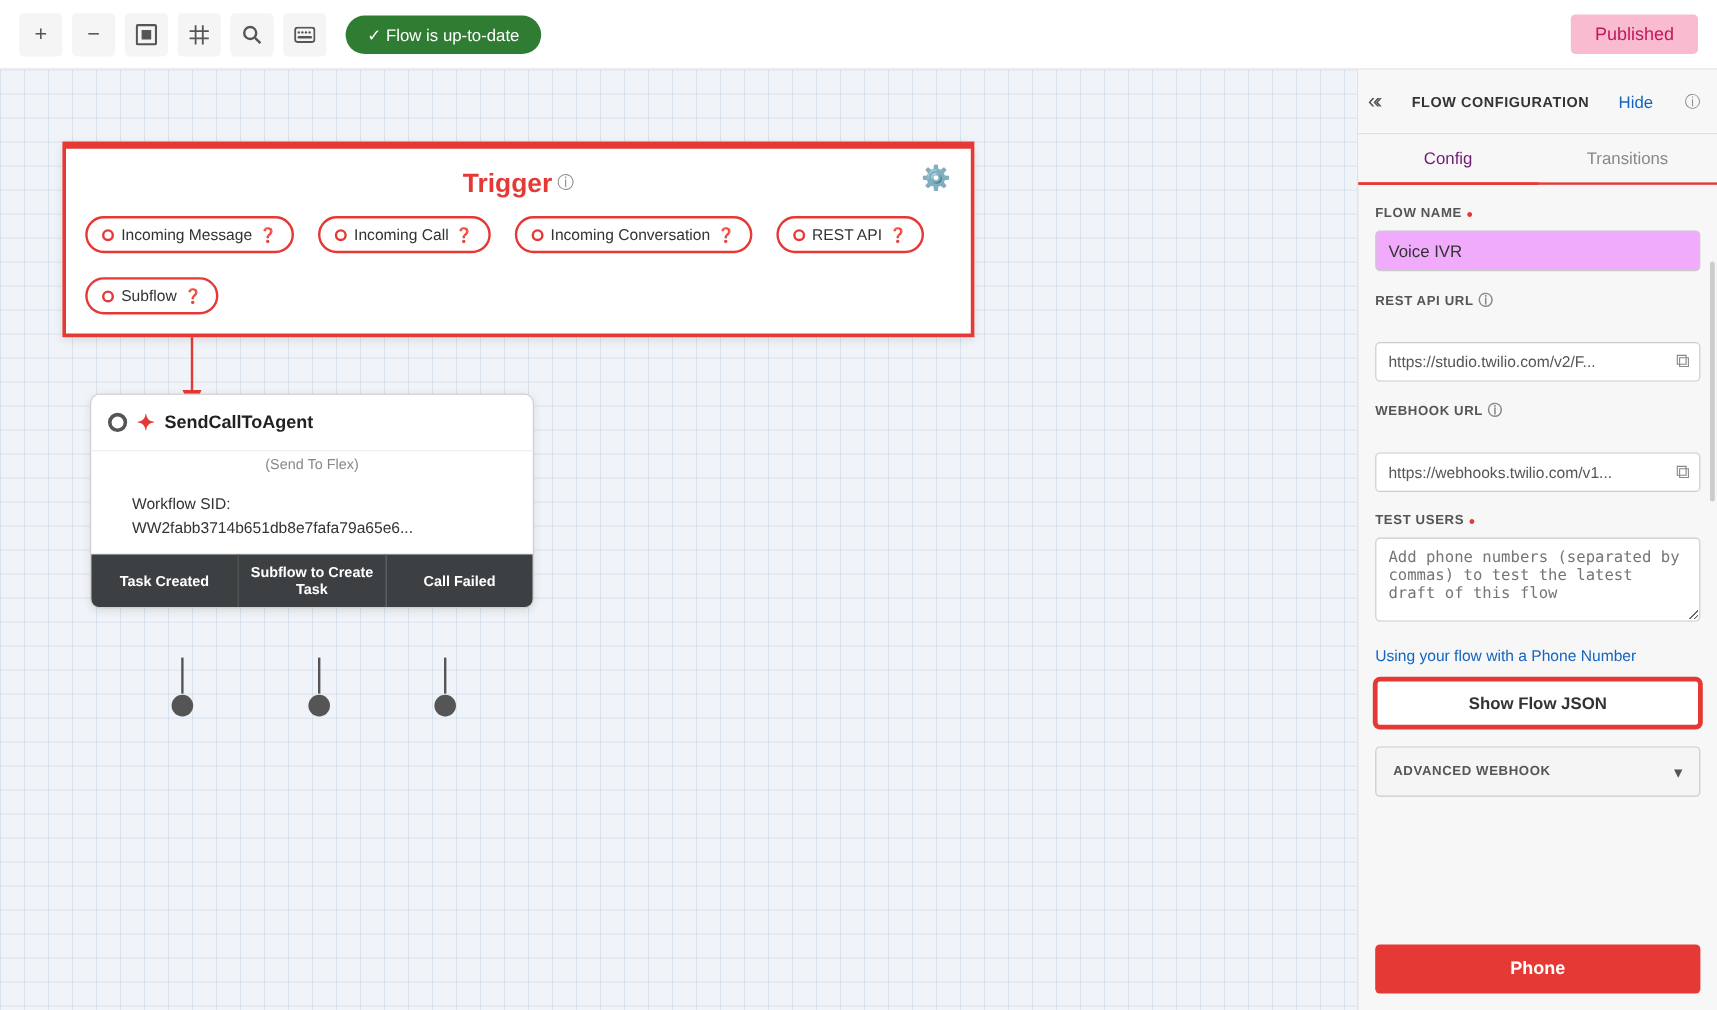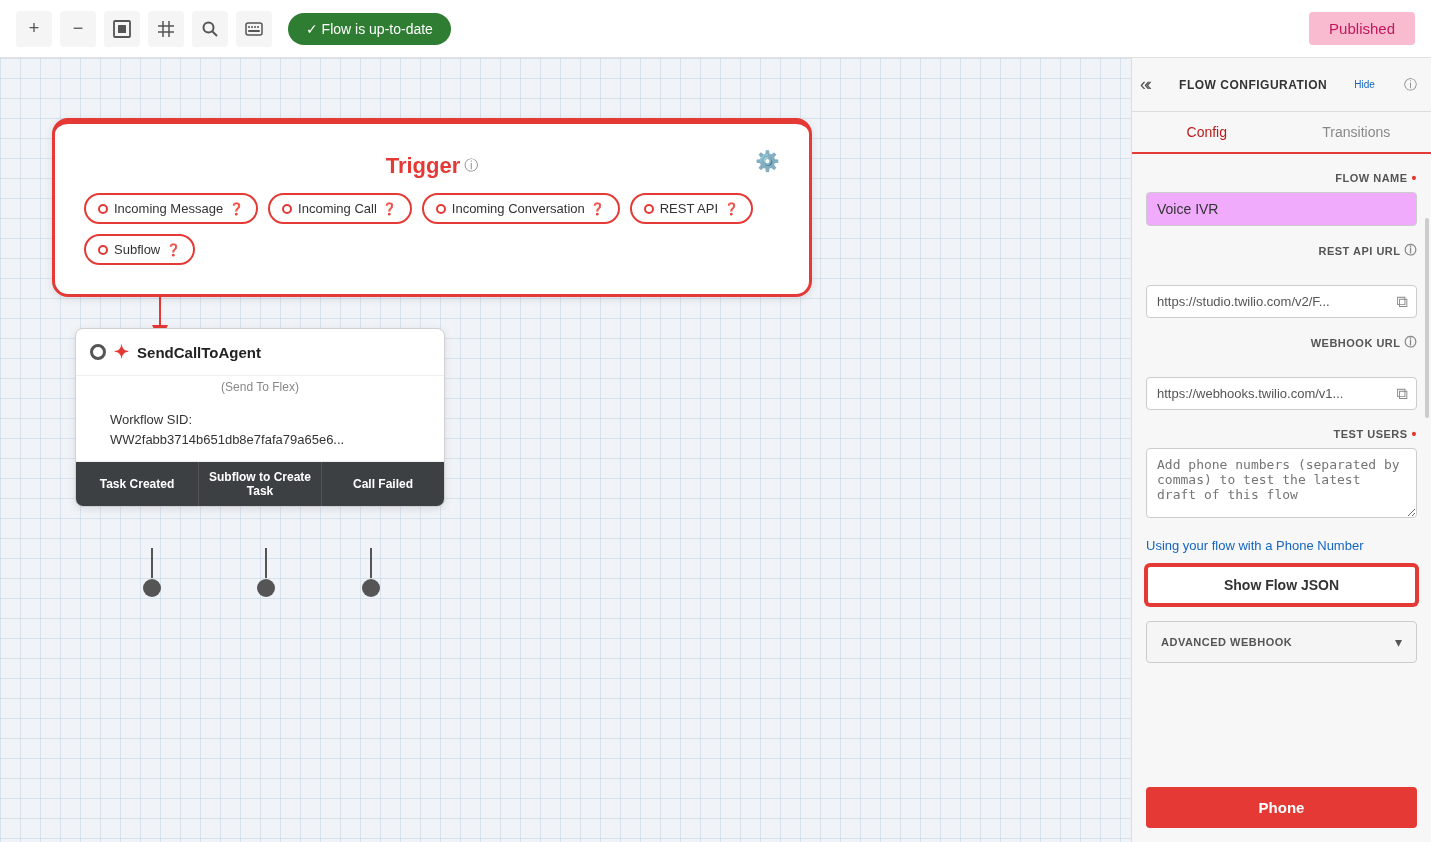--- a/index.html
+++ b/index.html
@@ -82,22 +82,22 @@
 
     
     .trigger-block {
       position: absolute;
       top: 60px;
       left: 52px;
       width: 760px;
       background: #fff;
       border: 3px solid #e53935;
       border-top: 6px solid #e53935;
-      border-radius: 16px;
-      padding: 29px;
+      border-radius: 0;
+      padding: 16px;
       box-shadow: 0 2px 8px rgba(0,0,0,0.1);
     }
     .trigger-header {
       display: flex;
       align-items: center;
       justify-content: center;
       position: relative;
       margin-bottom: 14px;
     }
     .trigger-title {
@@ -115,21 +115,21 @@
       right: 0;
       top: -4px;
       background: none;
       border: none;
       cursor: pointer;
       font-size: 20px;
       color: #888;
     }
     .trigger-tabs {
       display: flex;
-      gap: 10px;
+      gap: 20px;
       flex-wrap: wrap;
     }
     .trigger-tab {
       border: 2px solid #e53935;
       border-radius: 20px;
       padding: 6px 12px;
       display: flex;
       align-items: center;
       gap: 6px;
       font-size: 13px;
@@ -258,21 +258,21 @@
       font-size: 12px;
       font-weight: 700;
       letter-spacing: 0.5px;
       color: #333;
     }
     .panel-hide-btn {
       background: none;
       border: none;
       cursor: pointer;
       color: #1565c0;
-      font-size: 10px;
+      font-size: 14px;
       font-weight: 500;
     }
     .panel-collapse-btn {
       background: none;
       border: none;
       cursor: pointer;
       font-size: 16px;
       color: #555;
       margin-right: 4px;
     }
@@ -286,39 +286,38 @@
       padding: 12px;
       text-align: center;
       font-size: 14px;
       font-weight: 500;
       color: #888;
       cursor: pointer;
       border: none;
       background: none;
     }
     .panel-tab.active {
-      color: #b91c1c;
+      color: #701a75;
       border-bottom: 2px solid #e53935;
       margin-bottom: -2px;
     }
     .panel-content {
       flex: 1;
       overflow-y: auto;
       padding: 16px 14px;
     }
     .field-label {
       font-size: 11px;
       font-weight: 700;
       letter-spacing: 0.5px;
       color: #555;
       margin-bottom: 6px;
       display: flex;
       align-items: center;
       gap: 4px;
-      justify-content: flex-end;
     }
     .required-dot {
       color: #e53935;
       font-size: 14px;
     }
     .field-input {
       width: 100%;
       border: 1px solid #ccc;
       border-radius: 4px;
       padding: 8px 10px;

